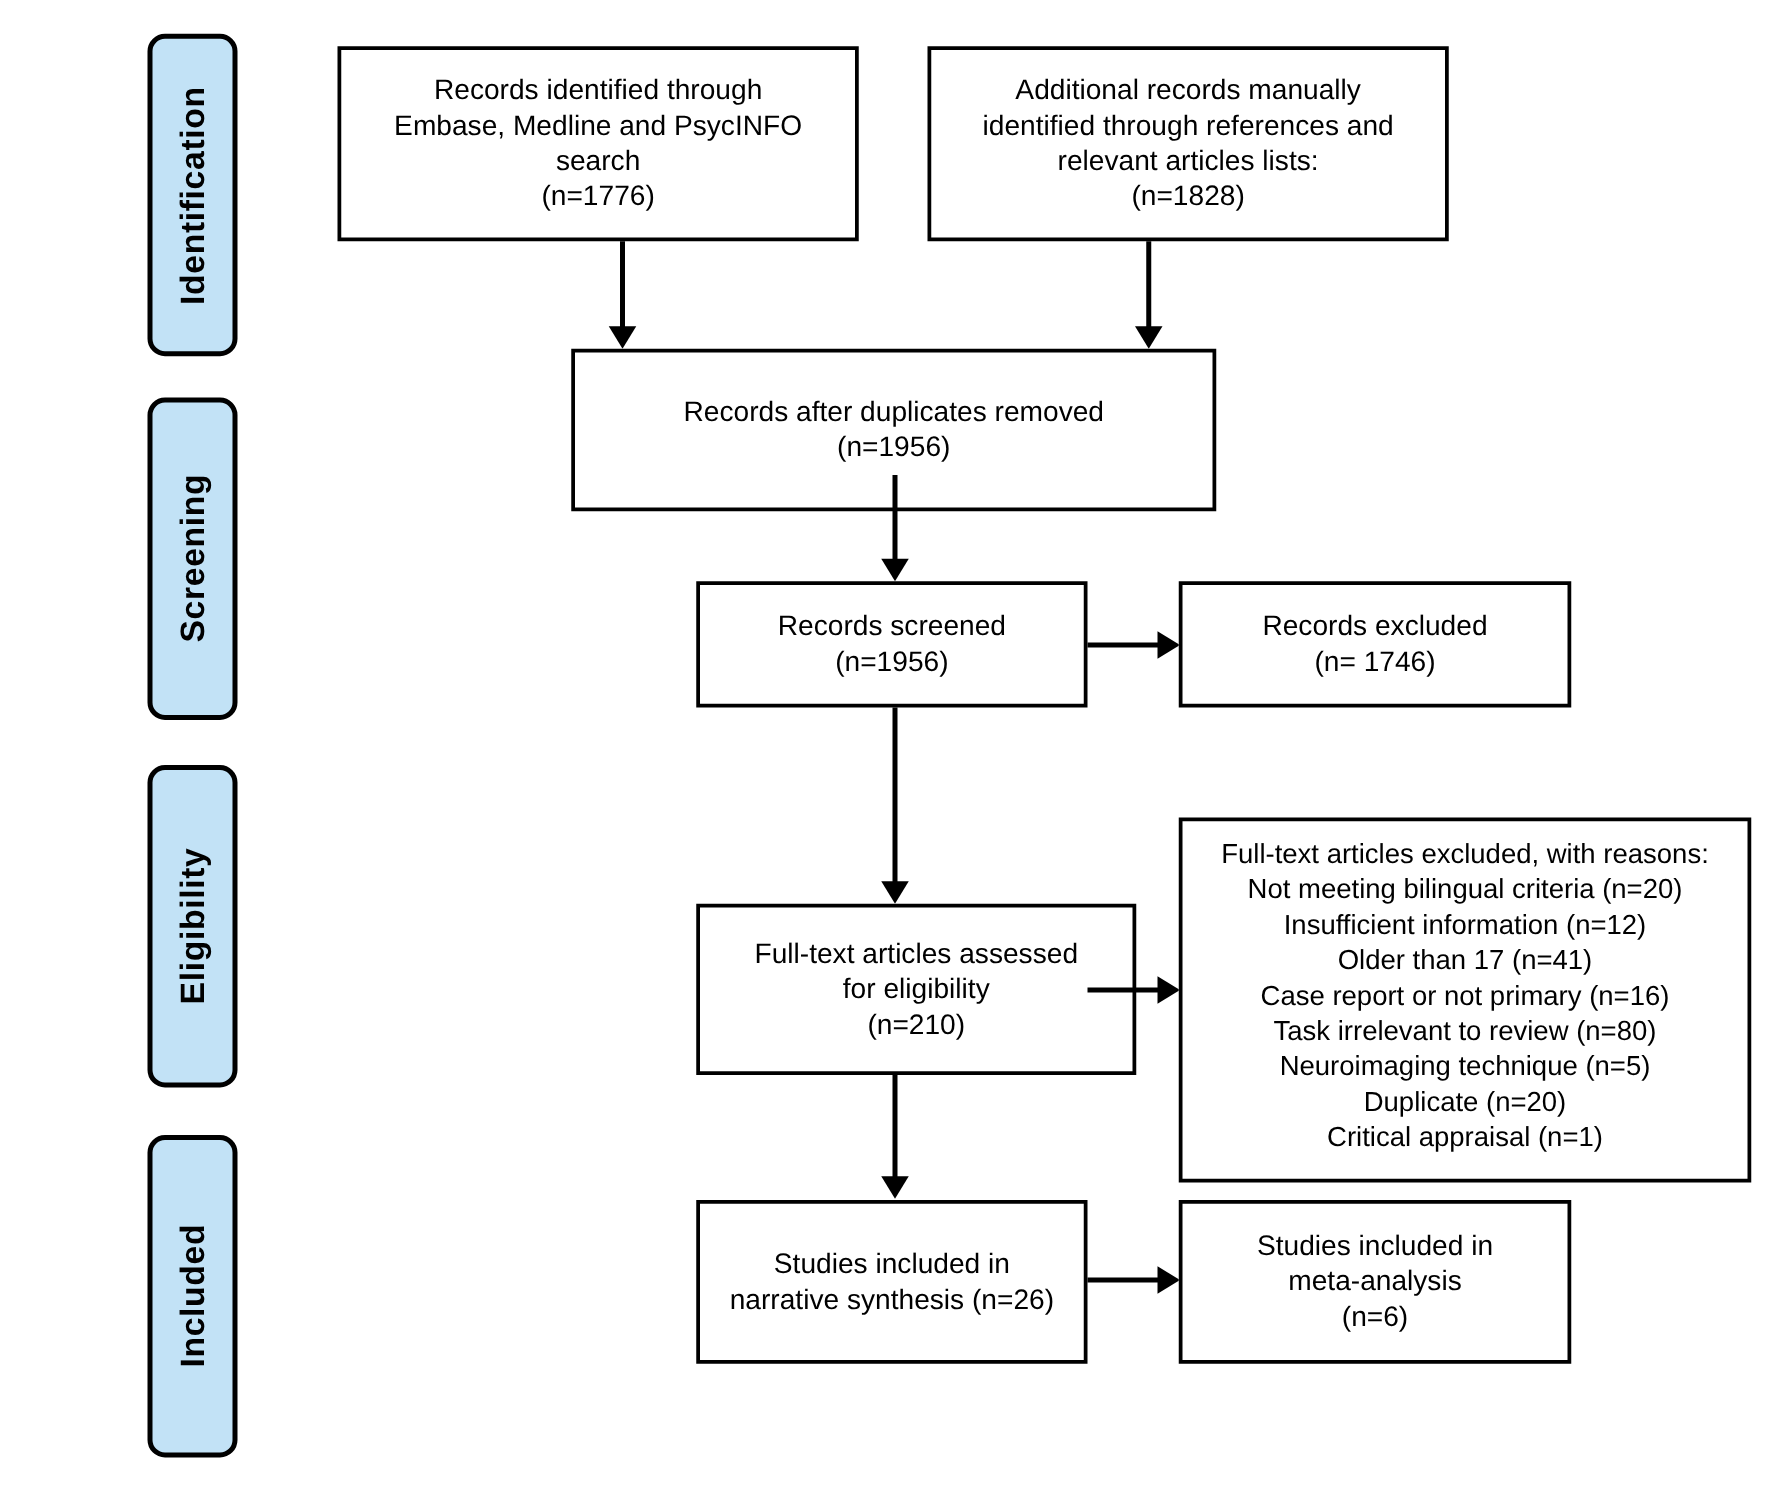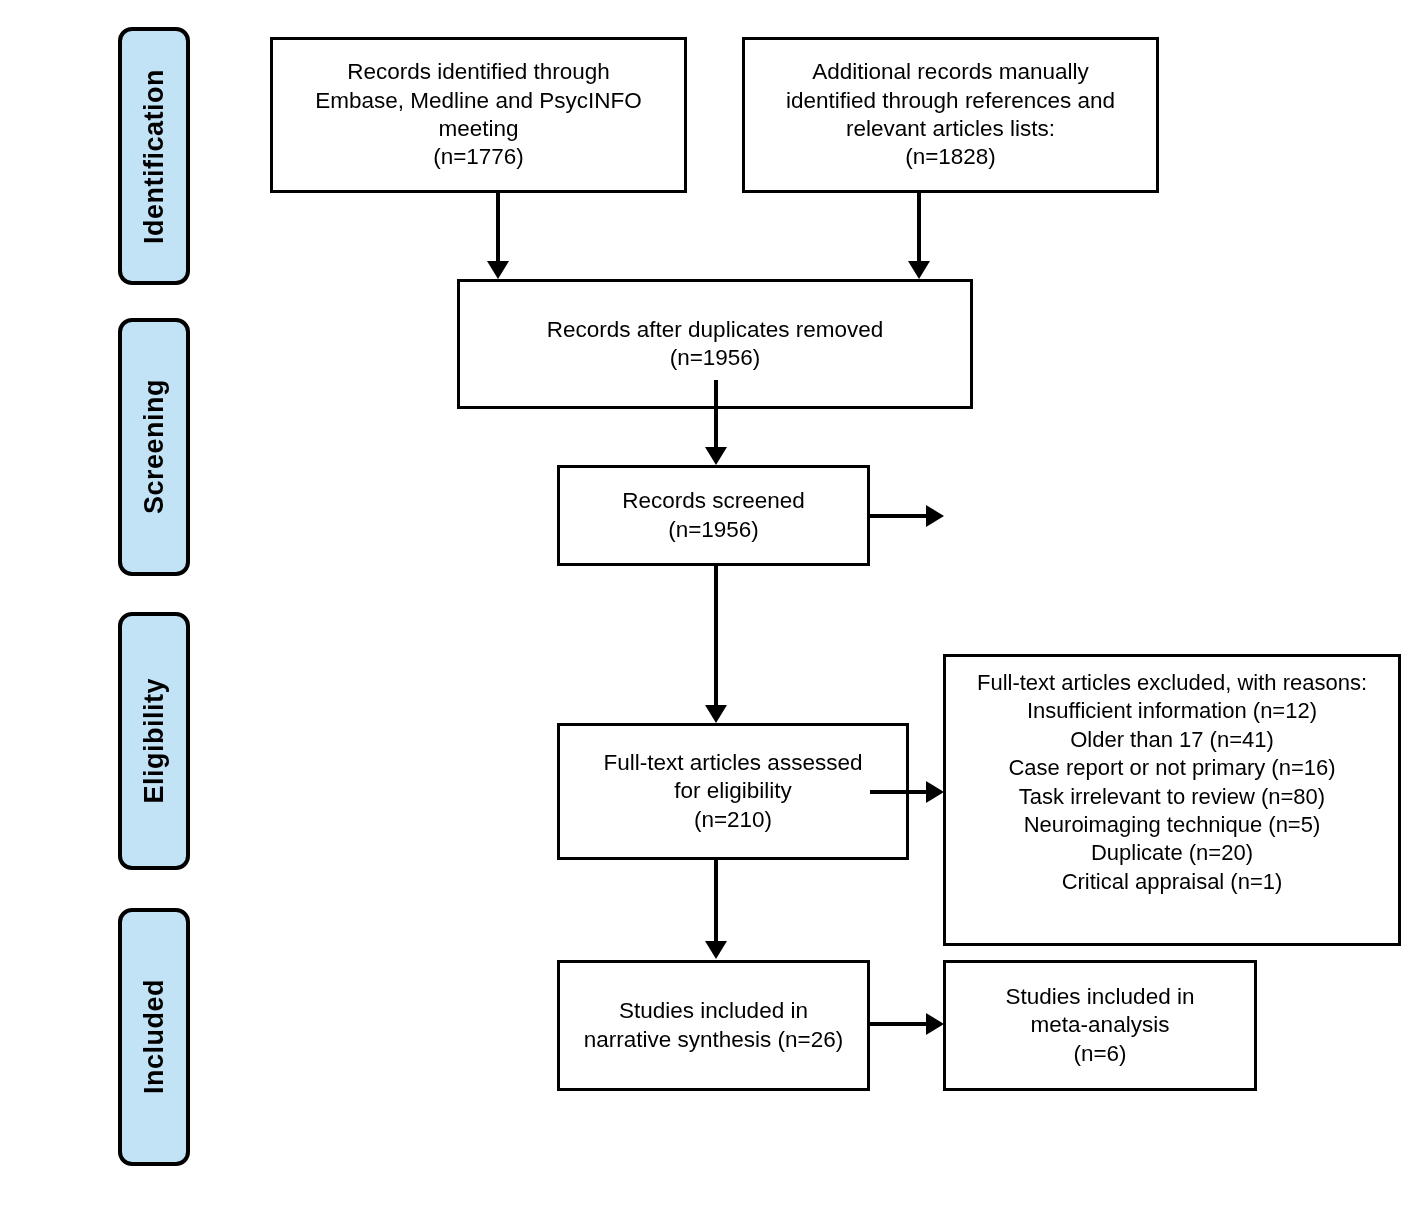--- a/index.html
+++ b/index.html
@@ -112,21 +112,21 @@
     <span>Eligibility</span>
   </div>
 
   <div class="stage-pill" style="left:118px; top:908px; width:72px; height:258px;">
     <span>Included</span>
   </div>
 
   <div class="flow-box" style="left:270px; top:37px; width:417px; height:156px;">
     <span class="line">Records identified through</span>
     <span class="line">Embase, Medline and PsycINFO</span>
-    <span class="line">meeting</span>
+    <span class="line">search</span>
     <span class="line">(n=1776)</span>
   </div>
 
   <div class="flow-box" style="left:742px; top:37px; width:417px; height:156px;">
     <span class="line">Additional records manually</span>
     <span class="line">identified through references and</span>
     <span class="line">relevant articles lists:</span>
     <span class="line">(n=1828)</span>
   </div>
 
@@ -145,35 +145,40 @@
   <div class="arrow-down" style="left:705px; top:447px;"></div>
 
   <div class="flow-box" style="left:557px; top:465px; width:313px; height:101px;">
     <span class="line">Records screened</span>
     <span class="line">(n=1956)</span>
   </div>
 
   <div class="hline" style="left:870px; top:514px; width:60px;"></div>
   <div class="arrow-right" style="left:926px; top:505px;"></div>
 
+  <div class="flow-box" style="left:943px; top:465px; width:314px; height:101px;">
+    <span class="line">Records excluded</span>
+    <span class="line">(n= 1746)</span>
+  </div>
 
   <div class="vline" style="left:714px; top:566px; height:141px;"></div>
   <div class="arrow-down" style="left:705px; top:705px;"></div>
 
   <div class="flow-box" style="left:557px; top:723px; width:352px; height:137px;">
     <span class="line">Full-text articles assessed</span>
     <span class="line">for eligibility</span>
     <span class="line">(n=210)</span>
   </div>
 
   <div class="hline" style="left:870px; top:790px; width:60px;"></div>
   <div class="arrow-right" style="left:926px; top:781px;"></div>
 
   <div class="flow-box reasons" style="left:943px; top:654px; width:458px; height:292px;">
     <span class="line">Full-text articles excluded, with reasons:</span>
+    <span class="line">Not meeting bilingual criteria (n=20)</span>
     <span class="line">Insufficient information (n=12)</span>
     <span class="line">Older than 17 (n=41)</span>
     <span class="line">Case report or not primary (n=16)</span>
     <span class="line">Task irrelevant to review (n=80)</span>
     <span class="line">Neuroimaging technique (n=5)</span>
     <span class="line">Duplicate (n=20)</span>
     <span class="line">Critical appraisal (n=1)</span>
   </div>
 
   <div class="vline" style="left:714px; top:860px; height:83px;"></div>

